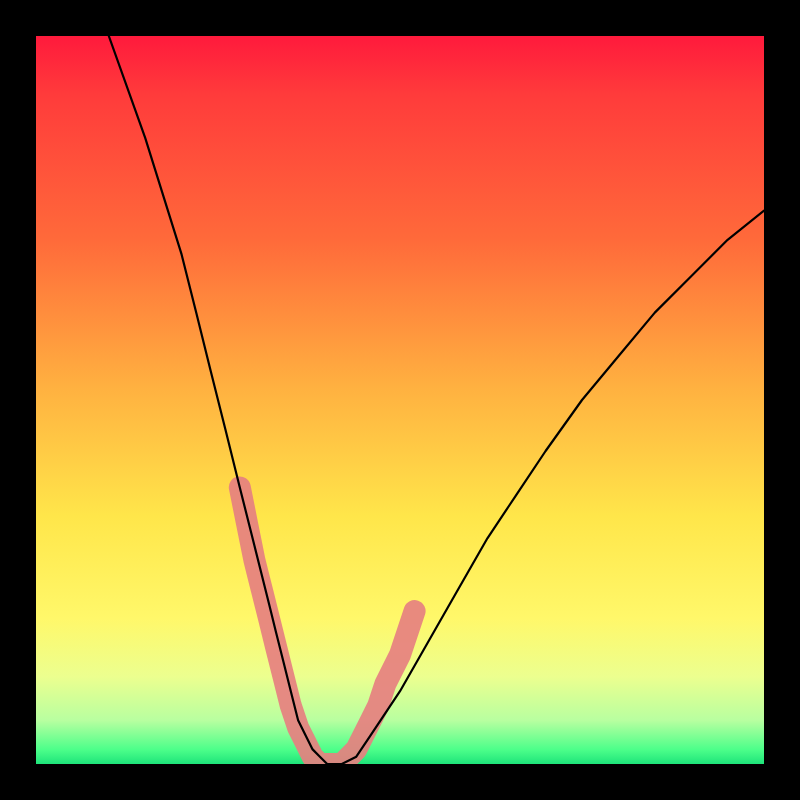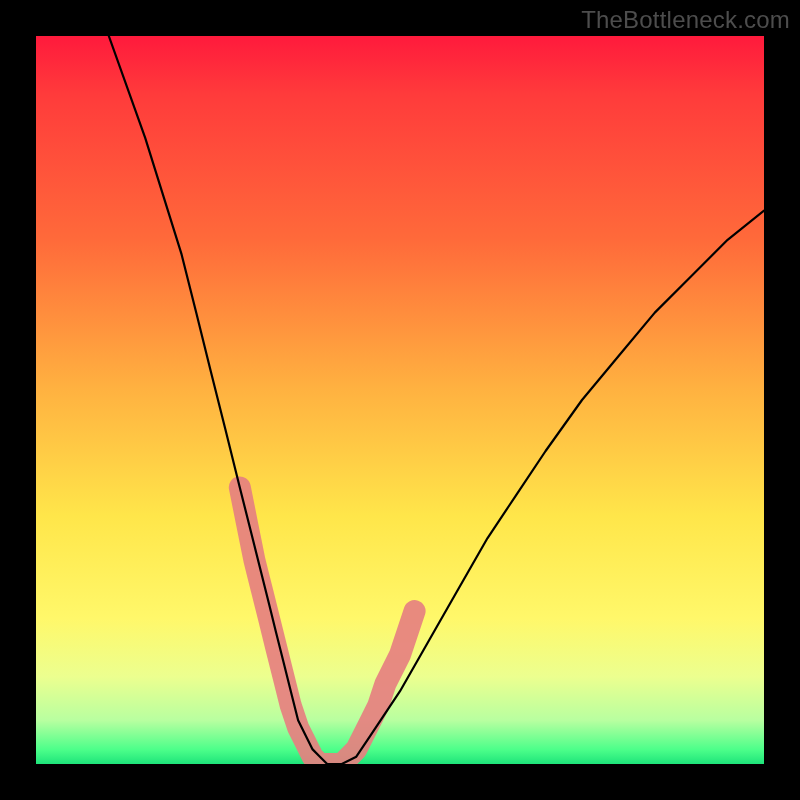--- a/index.html
+++ b/index.html
@@ -67,20 +67,19 @@
     stroke-width: 22;
     stroke-linecap: round;
     stroke-linejoin: round;
     opacity: 0.92;
   }
 </style>
 </head>
 <body>
 
 <div class="frame">
-  <div class="watermark">TheBottleneck.com</div>
   <div class="plot">
     <svg class="overlay" viewBox="0 0 728 728">
       <path id="cluster-path" class="cluster" stroke="#e68080" d="M203.8 451.4 L211.1 487.8 L218.4 524.2 L222.0 538.7 L225.7 553.3 L233.0 582.4 L240.2 611.5 L247.5 640.6 L254.8 669.8 L262.1 691.6 L269.4 706.2 L276.6 720.7 L283.9 728.0 L291.2 728.0 L298.5 728.0 L305.8 728.0 L313.0 720.7 L320.3 713.4 L327.6 698.9 L334.9 684.3 L342.2 669.8 L349.4 647.9 L364.0 618.8 L378.6 575.1 "></path>
       <path id="curve-path" class="curve" d="M72.8 0.0 L109.2 101.9 L145.6 218.4 L160.2 276.6 L174.7 334.9 L189.3 393.1 L203.8 451.4 L218.4 509.6 L233.0 567.8 L240.2 597.0 L247.5 626.1 L254.8 655.2 L262.1 684.3 L269.4 698.9 L276.6 713.4 L283.9 720.7 L291.2 728.0 L305.8 728.0 L320.3 720.7 L334.9 698.9 L364.0 655.2 L393.1 604.2 L422.2 553.3 L451.4 502.3 L480.5 458.6 L509.6 415.0 L546.0 364.0 L582.4 320.3 L618.8 276.6 L655.2 240.2 L691.6 203.8 L728.0 174.7 "></path>
     </svg>
   </div>
 </div>
 
 </body></html>

